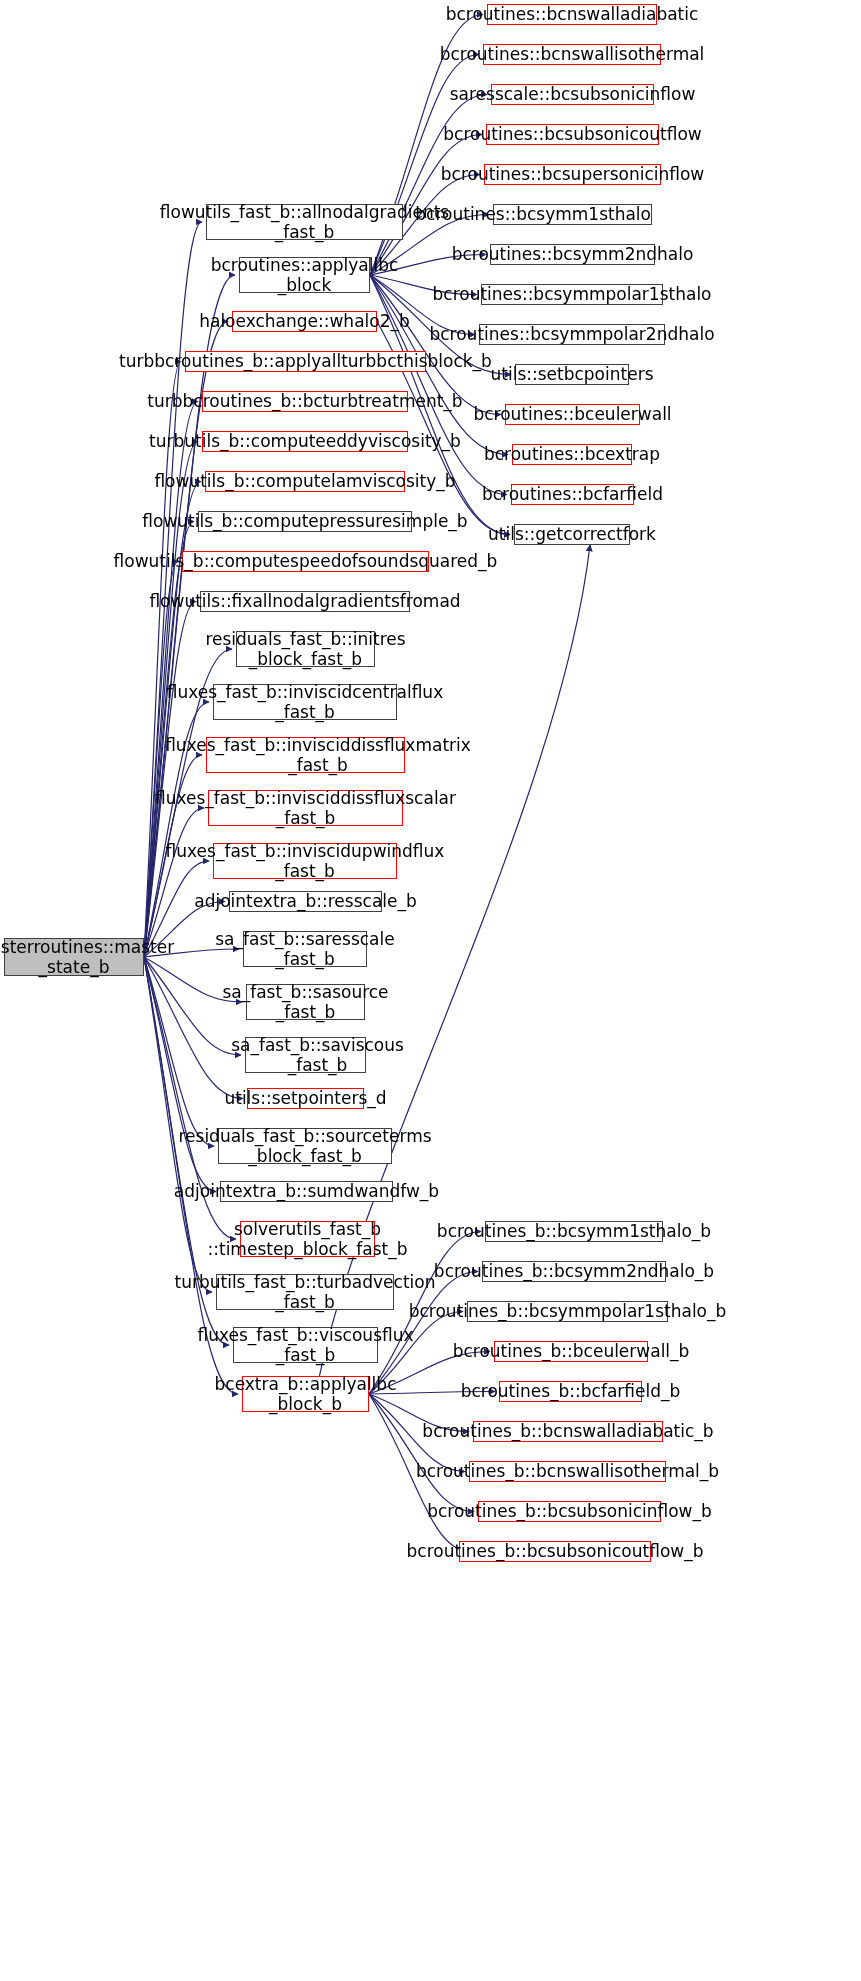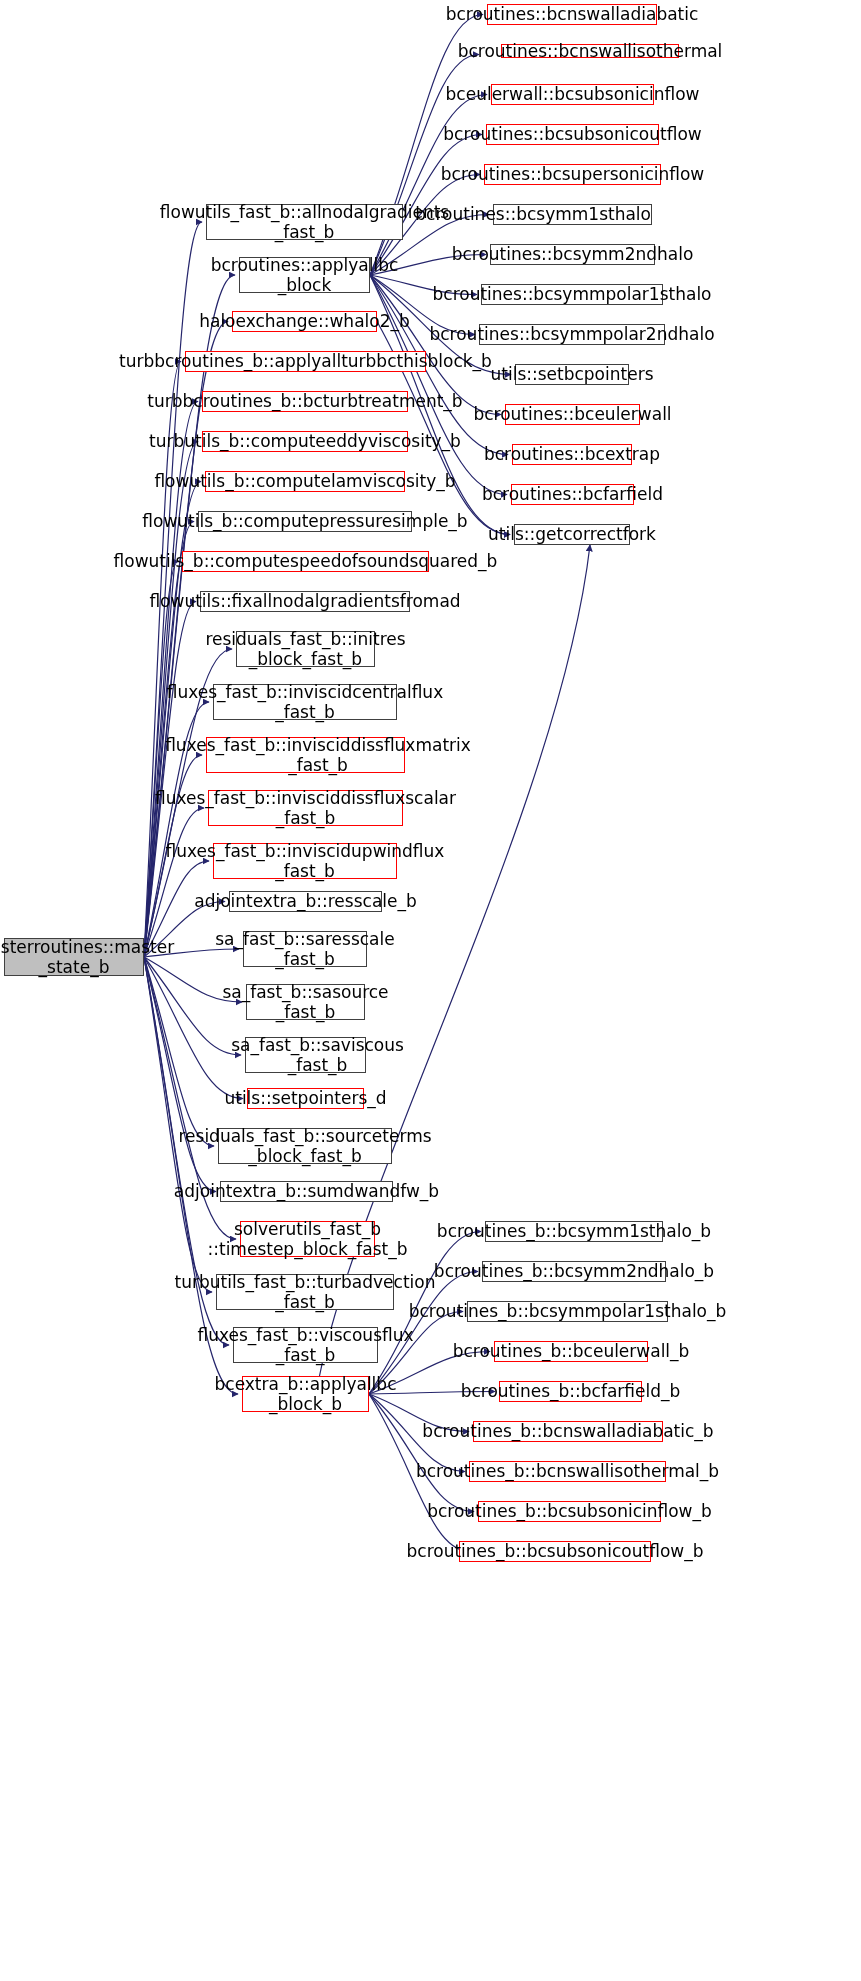--- a/index.html
+++ b/index.html
@@ -127,22 +127,22 @@
     <div class="node gray" style="left: 220px; top: 1181px; width: 173px; height: 21px;"><span>adjointextra_b::sumdwandfw_b</span></div>
     <div class="node red" style="left: 240px; top: 1221px; width: 135px; height: 36px;"><span>solverutils_fast_b
 ::timestep_block_fast_b</span></div>
     <div class="node gray" style="left: 216px; top: 1274px; width: 178px; height: 36px;"><span>turbutils_fast_b::turbadvection
 _fast_b</span></div>
     <div class="node gray" style="left: 233px; top: 1327px; width: 145px; height: 36px;"><span>fluxes_fast_b::viscousflux
 _fast_b</span></div>
     <div class="node red" style="left: 242px; top: 1376px; width: 127px; height: 36px;"><span>bcextra_b::applyallbc
 _block_b</span></div>
     <div class="node red" style="left: 487px; top: 4px; width: 170px; height: 21px;"><span>bcroutines::bcnswalladiabatic</span></div>
-    <div class="node red" style="left: 483px; top: 44px; width: 178px; height: 14px; margin-left: 18px;"><span>bcroutines::bcnswallisothermal</span></div>
-    <div class="node red" style="left: 491px; top: 84px; width: 163px; height: 21px;"><span>bceulerwall::bcsubsonicinflow</span></div>
+    <div class="node red" style="left: 483px; top: 44px; width: 178px; height: 21px;"><span>bcroutines::bcnswallisothermal</span></div>
+    <div class="node red" style="left: 491px; top: 84px; width: 163px; height: 21px;"><span>saresscale::bcsubsonicinflow</span></div>
     <div class="node red" style="left: 486px; top: 124px; width: 173px; height: 21px;"><span>bcroutines::bcsubsonicoutflow</span></div>
     <div class="node red" style="left: 484px; top: 164px; width: 177px; height: 21px;"><span>bcroutines::bcsupersonicinflow</span></div>
     <div class="node gray" style="left: 493px; top: 204px; width: 159px; height: 21px; justify-content: flex-end;"><span>bcroutines::bcsymm1sthalo</span></div>
     <div class="node gray" style="left: 490px; top: 244px; width: 165px; height: 21px;"><span>bcroutines::bcsymm2ndhalo</span></div>
     <div class="node gray" style="left: 481px; top: 284px; width: 182px; height: 21px;"><span>bcroutines::bcsymmpolar1sthalo</span></div>
     <div class="node gray" style="left: 479px; top: 324px; width: 186px; height: 21px;"><span>bcroutines::bcsymmpolar2ndhalo</span></div>
     <div class="node gray" style="left: 515px; top: 364px; width: 114px; height: 21px;"><span>utils::setbcpointers</span></div>
     <div class="node red" style="left: 505px; top: 404px; width: 135px; height: 21px;"><span>bcroutines::bceulerwall</span></div>
     <div class="node red" style="left: 512px; top: 444px; width: 120px; height: 21px;"><span>bcroutines::bcextrap</span></div>
     <div class="node red" style="left: 511px; top: 484px; width: 123px; height: 21px;"><span>bcroutines::bcfarfield</span></div>

